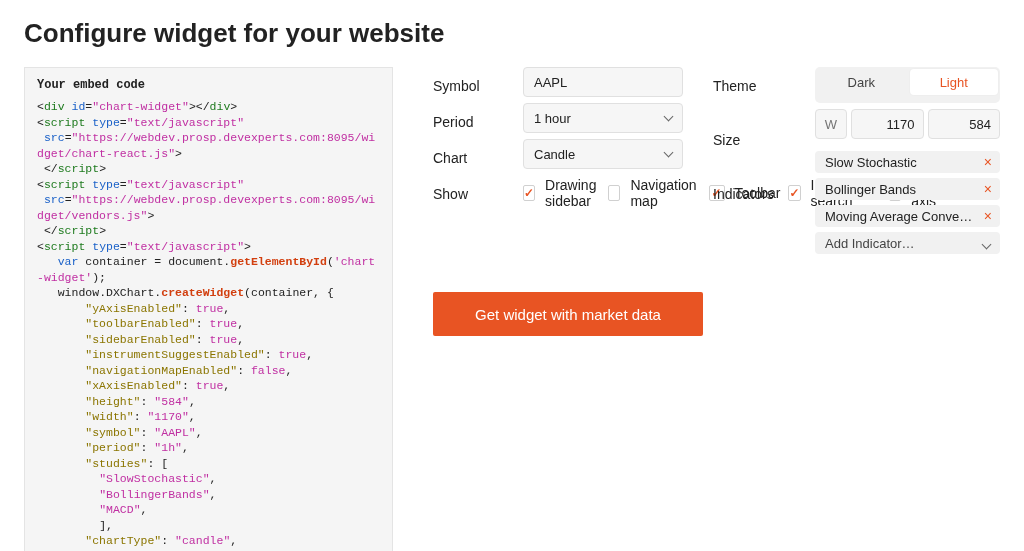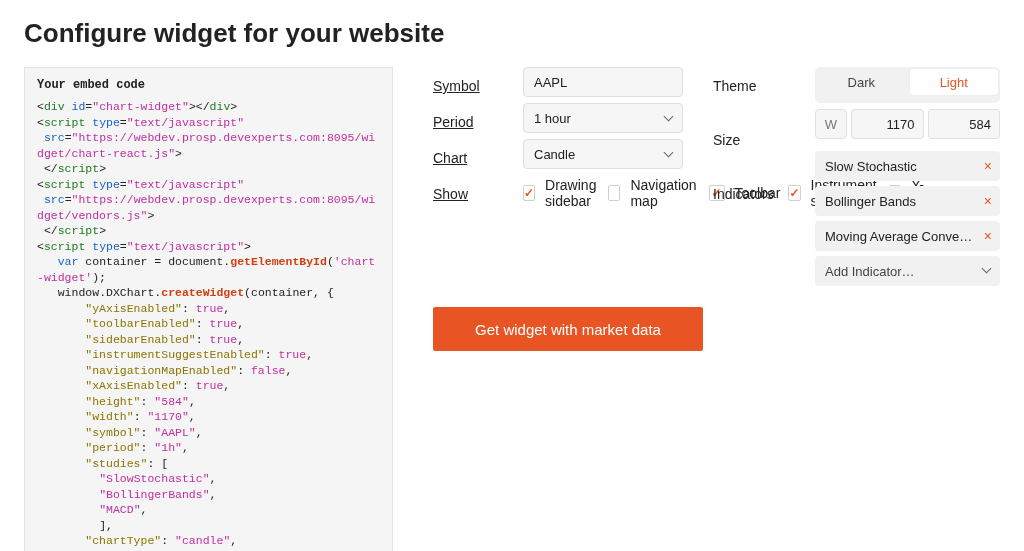--- a/index.html
+++ b/index.html
@@ -55,21 +55,21 @@
   .form-panel {
     flex: 1;
     display: flex;
     gap: 30px;
   }
   .col {
     display: flex;
     flex-direction: column;
     gap: 6px;
   }
-  .col-labels  { width: 60px; padding-top:4px;text-decoration:underline;}
+  .col-labels  { width: 60px; padding-top:4px;}
   .col-inputs  { width: 160px; }
   .col-labels2 { width: 72px; padding-top:4px;gap:24px;}
   .col-inputs2 { width: 185px; }
   .label {
     font-size: 14px;
     color: #222;
     height: 30px;
     display: flex;
     align-items: center;
   }
@@ -147,21 +147,21 @@
     border-radius: 2px;
     display:flex; align-items:center; justify-content:center;
     color: #e85423;
     font-size: 12px;
     line-height: 1;
   }
   .checkbox.checked::before { content: "✓"; font-weight:700; }
   .indicator-chip {
     background: #f1f1f1;
     border-radius: 4px;
-    height: 30px;
+    height: 22px;
     display: flex;
     align-items: center;
     padding: 0 8px 0 10px;
     font-size: 13px;
     justify-content: space-between;
     margin-bottom: 5px;
   }
   .indicator-chip .x {
     color: #e85423;
     font-size: 14px;
@@ -183,21 +183,21 @@
     position: absolute;
     right: 10px;
     top: 12px;
     width: 6px; height: 6px;
     border-right: 1.5px solid #666;
     border-bottom: 1.5px solid #666;
     transform: rotate(45deg);
     margin-top: -3px;
   }
   .cta {
-    margin-top: 16px;
+    margin-top: 33px;
     background: #e85423;
     color: #fff;
     border: none;
     height: 44px;
     width: 270px;
     font-size: 15px;
     font-weight: 500;
     border-radius: 2px;
     cursor: pointer;
   }

